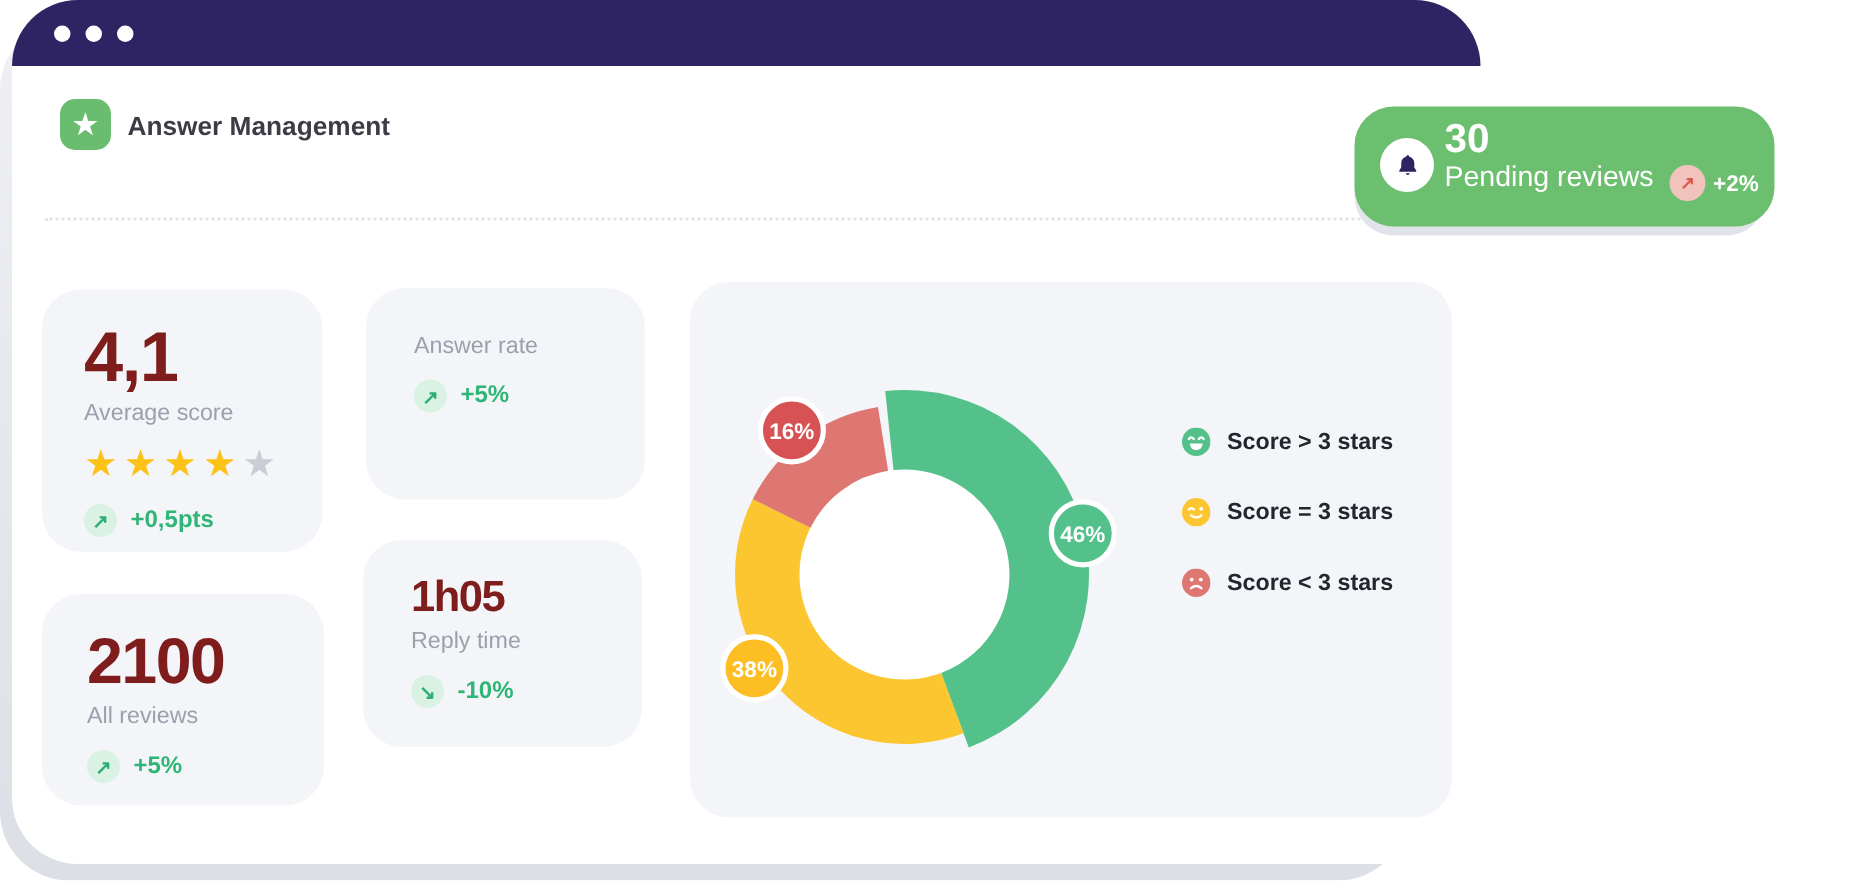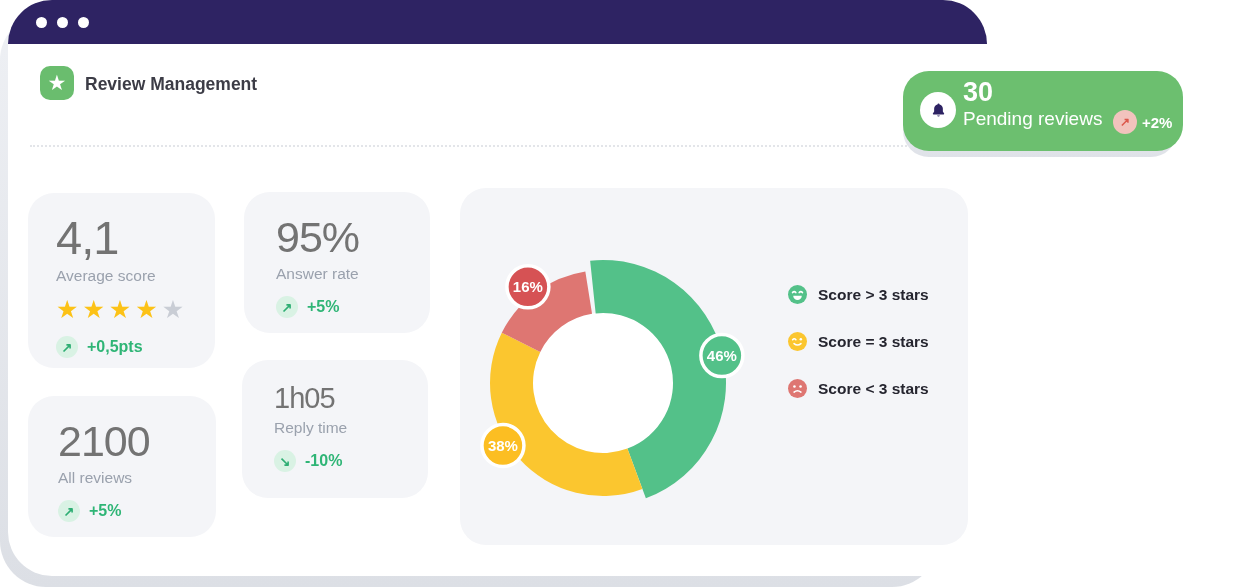--- a/index.html
+++ b/index.html
@@ -22,21 +22,21 @@
   .app-title{left:77px;top:74px;font-size:17.5px;font-weight:700;color:#3c3c46;}
 
   .tabs{left:30px;top:116px;display:flex;gap:22px;}
   .tab{font-size:16.5px;font-weight:700;color:#34343e;position:relative;cursor:pointer;padding-bottom:12px;}
   .tab.active{color:#ed6f3e;}
   .tab.active::after{content:"";position:absolute;left:2px;right:2px;bottom:0;height:5px;border-radius:3px;background:#ed6f3e;}
   .divider{left:22px;top:145px;width:956px;border-top:2px dotted #e3e5e9;}
 
   
   .card{background:#f4f5f8;border-radius:26px;box-sizing:border-box;}
-  .card .value{font-weight:400;color:#737373;letter-spacing:-1px;line-height:1;}
+  .card .value{font-weight:700;color:#7f1d1d;letter-spacing:-1px;line-height:1;}
   .card .label{font-size:15.5px;color:#9aa1ad;margin-top:6px;}
   .stars{font-size:25px;letter-spacing:4px;line-height:1;}
   .star-filled{color:#fcc217;}
   .star-empty{color:#c9cdd5;}
   .trend{display:flex;align-items:center;gap:9px;}
   .trend-circle{width:22px;height:22px;border-radius:50%;background:#d9f2e4;color:#2fae74;
                 display:flex;align-items:center;justify-content:center;font-size:13px;font-weight:700;}
   .trend-text{font-size:16px;font-weight:700;color:#2fb576;}
 
   
@@ -68,36 +68,35 @@
 
   <div class="abs window">
 
     <div class="abs titlebar">
       <span class="dot"></span>
       <span class="dot"></span>
       <span class="dot"></span>
     </div>
 
     <div class="abs app-icon">★</div>
-    <div class="abs app-title">Review Management</div>
+    <div class="abs app-title">Answer Management</div>
 
     <div class="abs divider"></div>
 
     <div class="abs card" style="left:20px;top:193px;width:187px;height:175px;padding:21px 0 0 28px;">
       <div class="value" style="font-size:47px;">4,1</div>
       <div class="label">Average score</div>
       <div class="stars" style="margin-top:12px;" id="stars"><span class="star-filled">★</span><span class="star-filled">★</span><span class="star-filled">★</span><span class="star-filled">★</span><span class="star-empty">★</span></div>
       <div class="trend" style="margin-top:14px;">
         <span class="trend-circle">↗</span>
         <span class="trend-text">+0,5pts</span>
       </div>
     </div>
 
     <div class="abs card" style="left:236px;top:192px;width:186px;height:141px;padding:24px 0 0 32px;">
-      <div class="value" style="font-size:43px;">95%</div>
       <div class="label">Answer rate</div>
       <div class="trend" style="margin-top:13px;">
         <span class="trend-circle">↗</span>
         <span class="trend-text">+5%</span>
       </div>
     </div>
 
     <div class="abs card" style="left:20px;top:396px;width:188px;height:141px;padding:24px 0 0 30px;">
       <div class="value" style="font-size:43px;">2100</div>
       <div class="label">All reviews</div>

